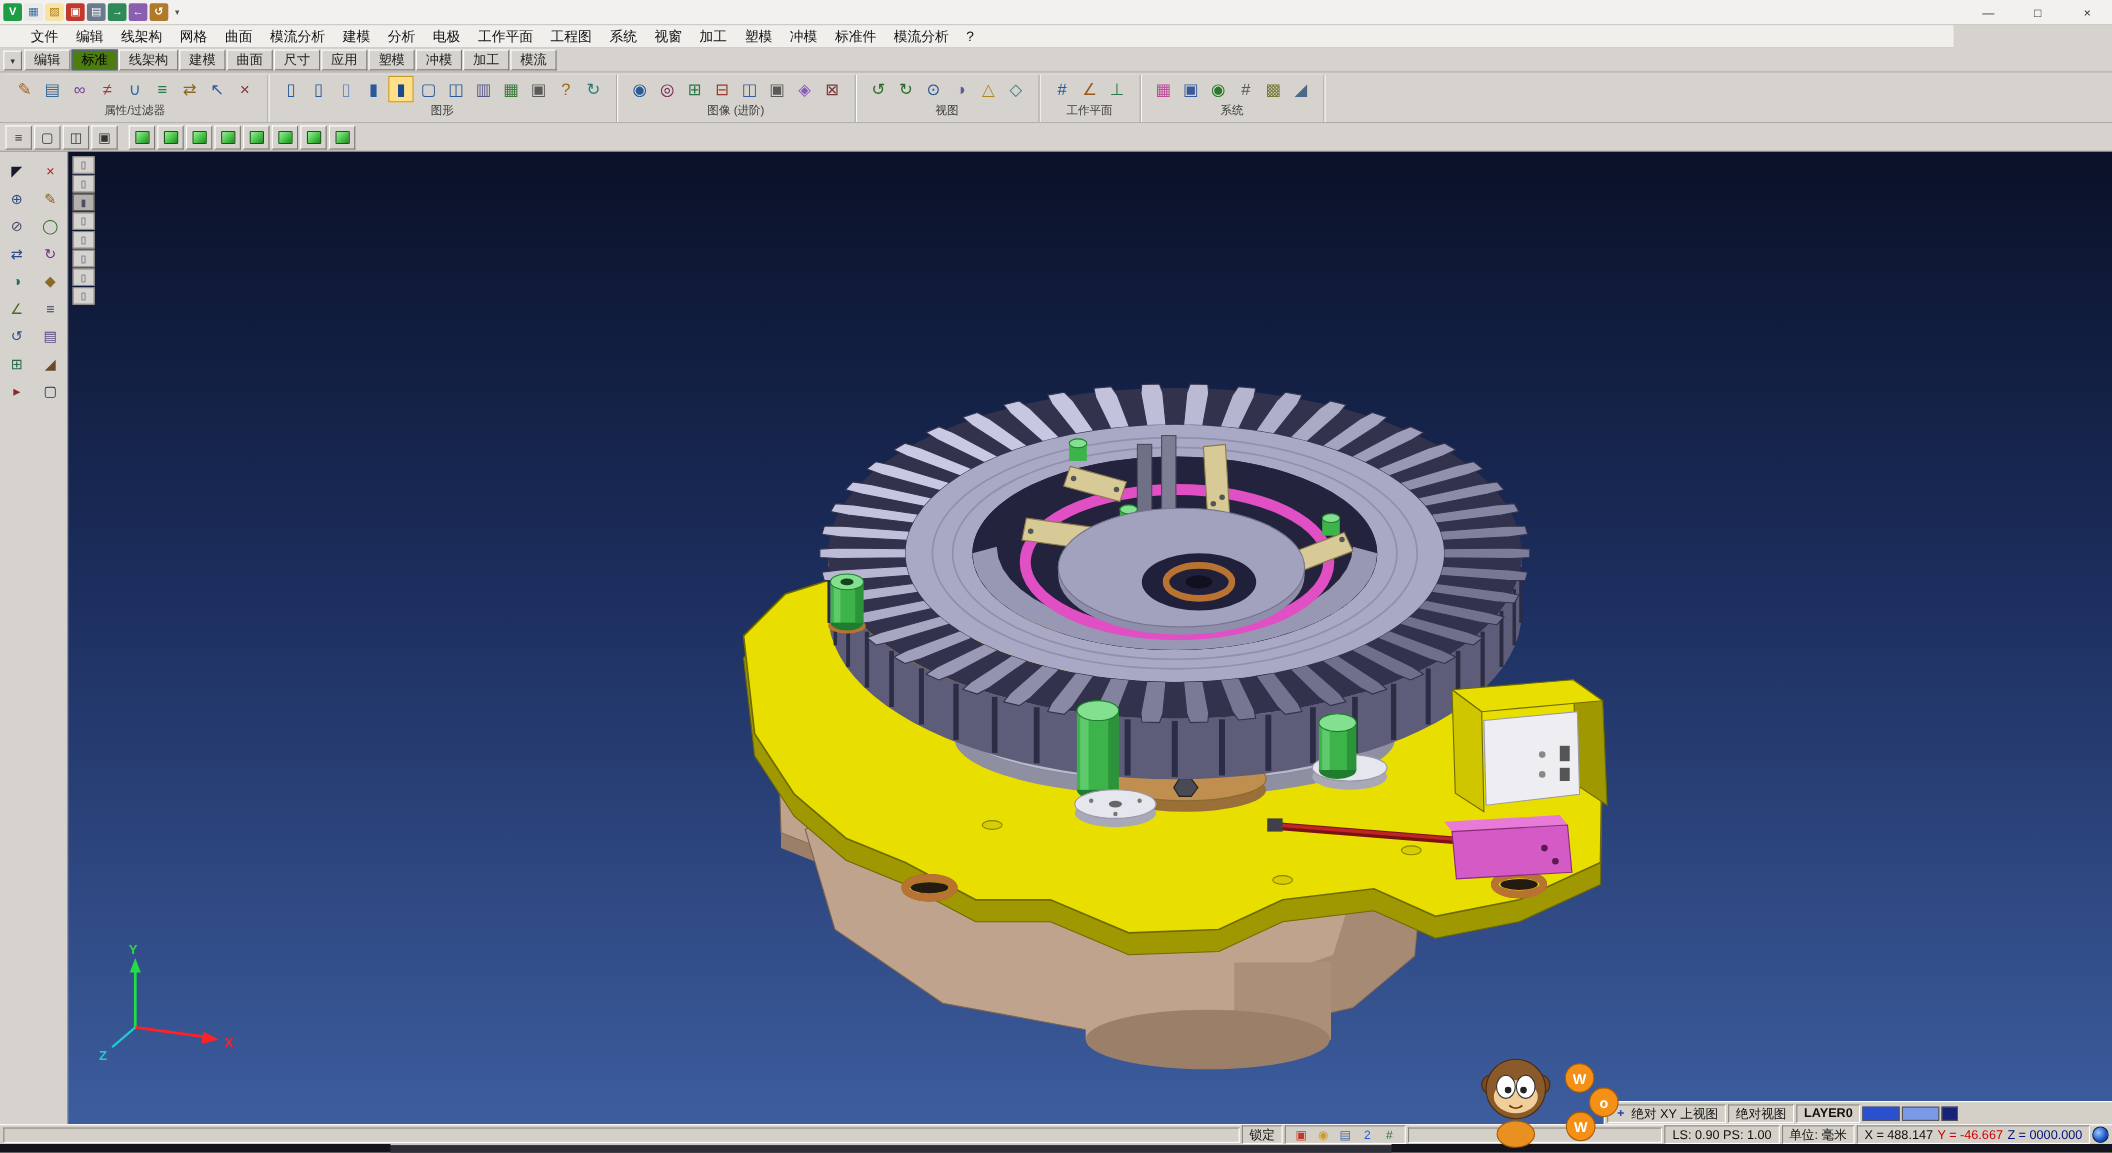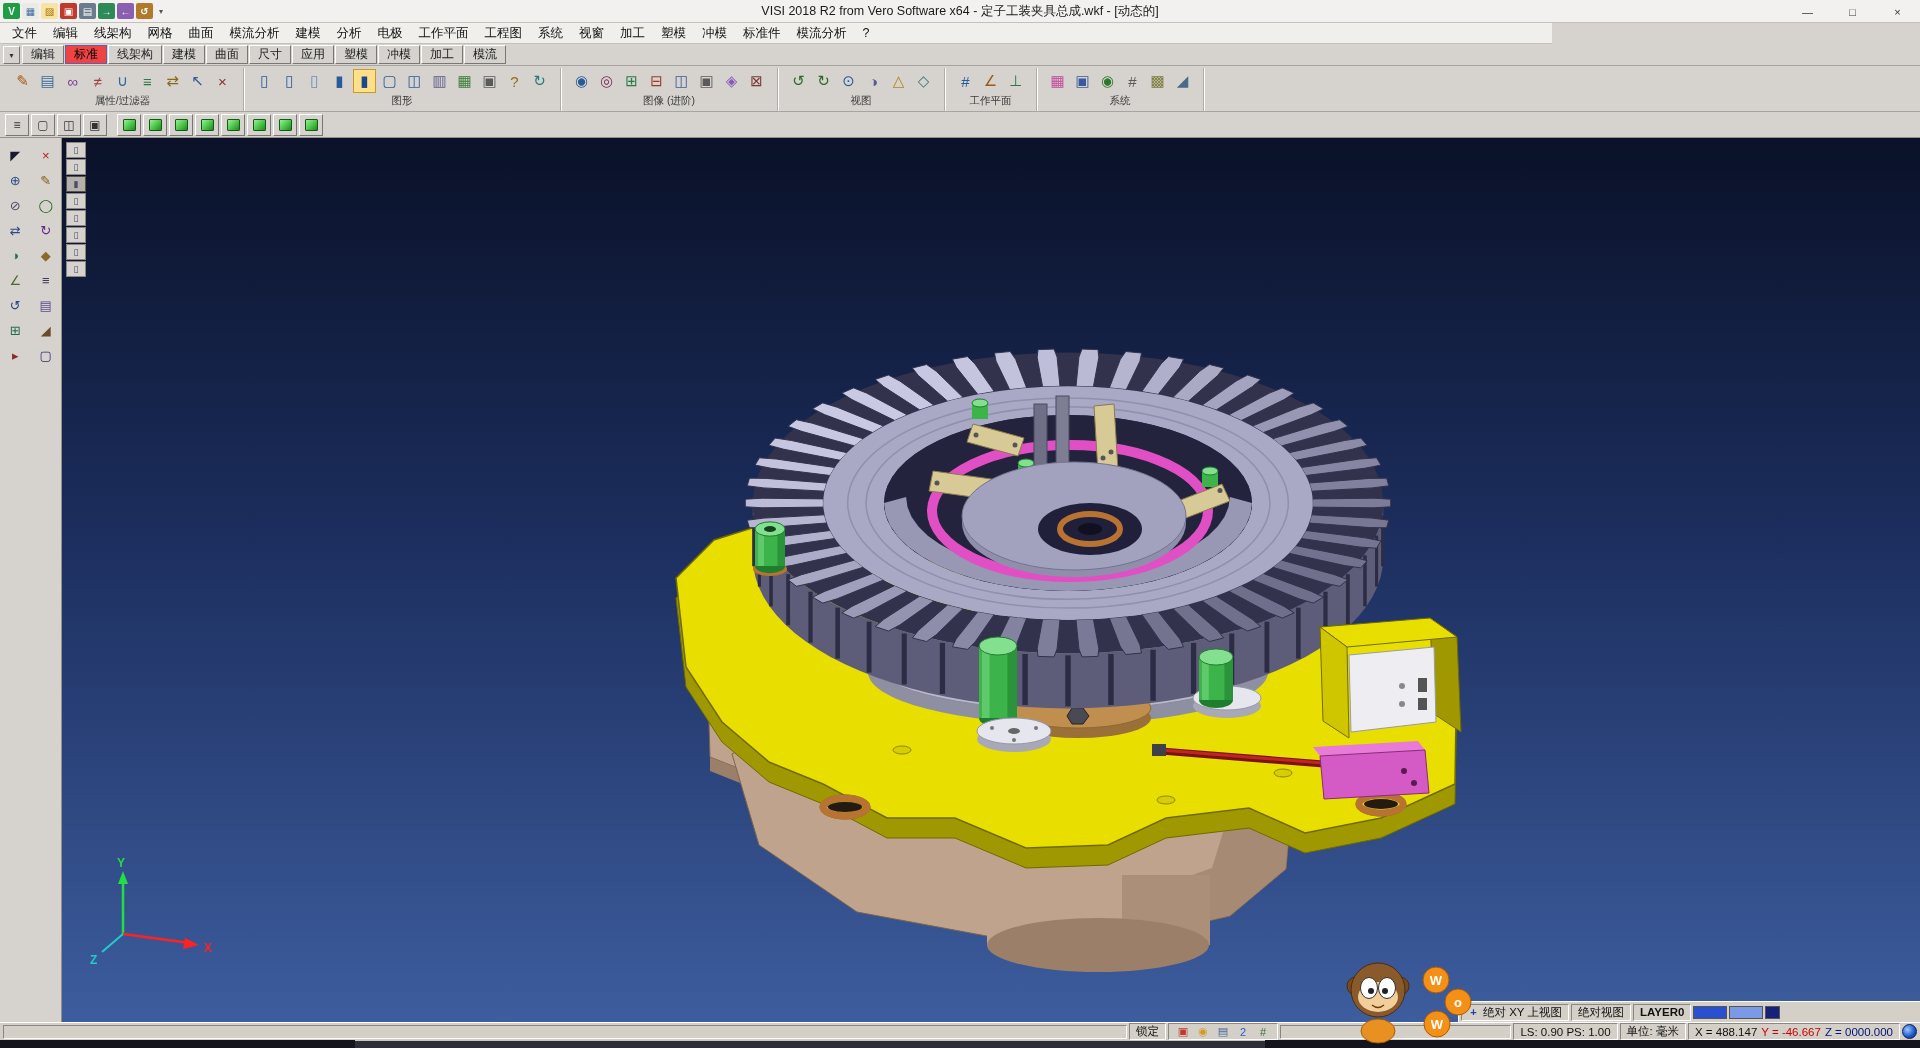--- a/index.html
+++ b/index.html
@@ -12,34 +12,34 @@
   .qa { display:flex; align-items:center; gap:2px; z-index:2; }
   .qicon { width:17px; height:16px; border-radius:2px; font-size:10px; font-weight:bold;
     display:flex; align-items:center; justify-content:center; }
   .qcaret { font-size:8px; color:#555; padding:0 4px; }
   .win-title { position:absolute; left:0; right:0; text-align:center; font-size:12.5px; color:#1a1a1a; }
   .win-controls { position:absolute; right:0; top:0; height:23px; display:flex; z-index:2; }
   .wbtn { width:45px; height:23px; display:flex; align-items:center; justify-content:center;
     font-size:11px; color:#333; }
 
   
-  .menu-bar { position:absolute; left:0; top:23px; width:1552px; height:21px; background:#f0efec;
-    border-bottom:1px solid #c4c1bb; display:flex; align-items:center; padding-left:4px; font-size:12.5px; color:#111; }
+  .menu-bar { position:absolute; left:0; top:23px; width:1776px; height:21px; background:#f0efec;
+    border-bottom:1px solid #c4c1bb; display:flex; align-items:center; padding-left:20px; font-size:12.5px; color:#111; }
   .menu-item { padding:2px 8px; }
 
   
   .tab-bar { position:absolute; left:0; top:44px; width:1920px; height:22px; background:#d6d3ce;
     display:flex; align-items:flex-end; padding-left:3px; border-bottom:1px solid #a8a5a0; }
   .tab-dropdown { width:17px; height:18px; margin:0 2px 1px 0; background:#d6d3ce;
     border:1px solid; border-color:#fff #7a7772 #7a7772 #fff; font-size:8px; color:#333;
     display:flex; align-items:center; justify-content:center; }
   .tab { height:19px; padding:0 8px; margin-right:1px; margin-bottom:1px; font-size:12px; color:#222;
     background:#d6d3ce; border:1px solid; border-color:#fff #7a7772 #7a7772 #fff;
     display:flex; align-items:center; }
-  .tab.active { background:#ef4444; border-color:#5f5fae; color:#000; }
+  .tab.active { background:#4d7c0f; border-color:#5f5fae; color:#000; }
 
   
   .ribbon { position:absolute; left:0; top:66px; width:1920px; height:46px; background:#d6d3ce;
     border-bottom:1px solid #a8a5a0; display:flex; padding:2px 2px 0 2px; }
   .rgroup { display:flex; flex-direction:column; align-items:center; padding:1px 9px 0 9px;
     border-right:1px solid #b0ada8; box-shadow:1px 0 0 #ffffff; }
   .rrow { display:flex; gap:2px; }
   .ricon { width:23px; height:24px; font-size:15px; display:flex; align-items:center; justify-content:center;
     border:1px solid transparent; }
   .ricon-active { background:#ffe08a; border-color:#c89a2a; }
@@ -101,21 +101,20 @@
       <div class="qicon" style="background: rgb(31, 157, 70); color: rgb(255, 255, 255);">V</div>
       <div class="qicon" style="background: rgb(236, 234, 230); color: rgb(58, 106, 160);">▦</div>
       <div class="qicon" style="background: rgb(247, 227, 164); color: rgb(168, 118, 8);">▨</div>
       <div class="qicon" style="background: rgb(192, 58, 43); color: rgb(255, 255, 255);">▣</div>
       <div class="qicon" style="background: rgb(107, 123, 140); color: rgb(255, 255, 255);">▤</div>
       <div class="qicon" style="background: rgb(46, 139, 87); color: rgb(255, 255, 255);">→</div>
       <div class="qicon" style="background: rgb(138, 95, 176); color: rgb(255, 255, 255);">←</div>
       <div class="qicon" style="background: rgb(176, 122, 42); color: rgb(255, 255, 255);">↺</div>
       <div class="qcaret">▾</div>
     </div>
-  <div class="win-title">VISI 2018 R2 from Vero Software x64 - 定子工装夹具总成.wkf - [动态的]</div>
   <div class="win-controls">
       <div class="wbtn">—</div>
       <div class="wbtn">□</div>
       <div class="wbtn">×</div>
     </div>
 </div>
 
 <div class="menu-bar">
     <div class="menu-item">文件</div>
     <div class="menu-item">编辑</div>

